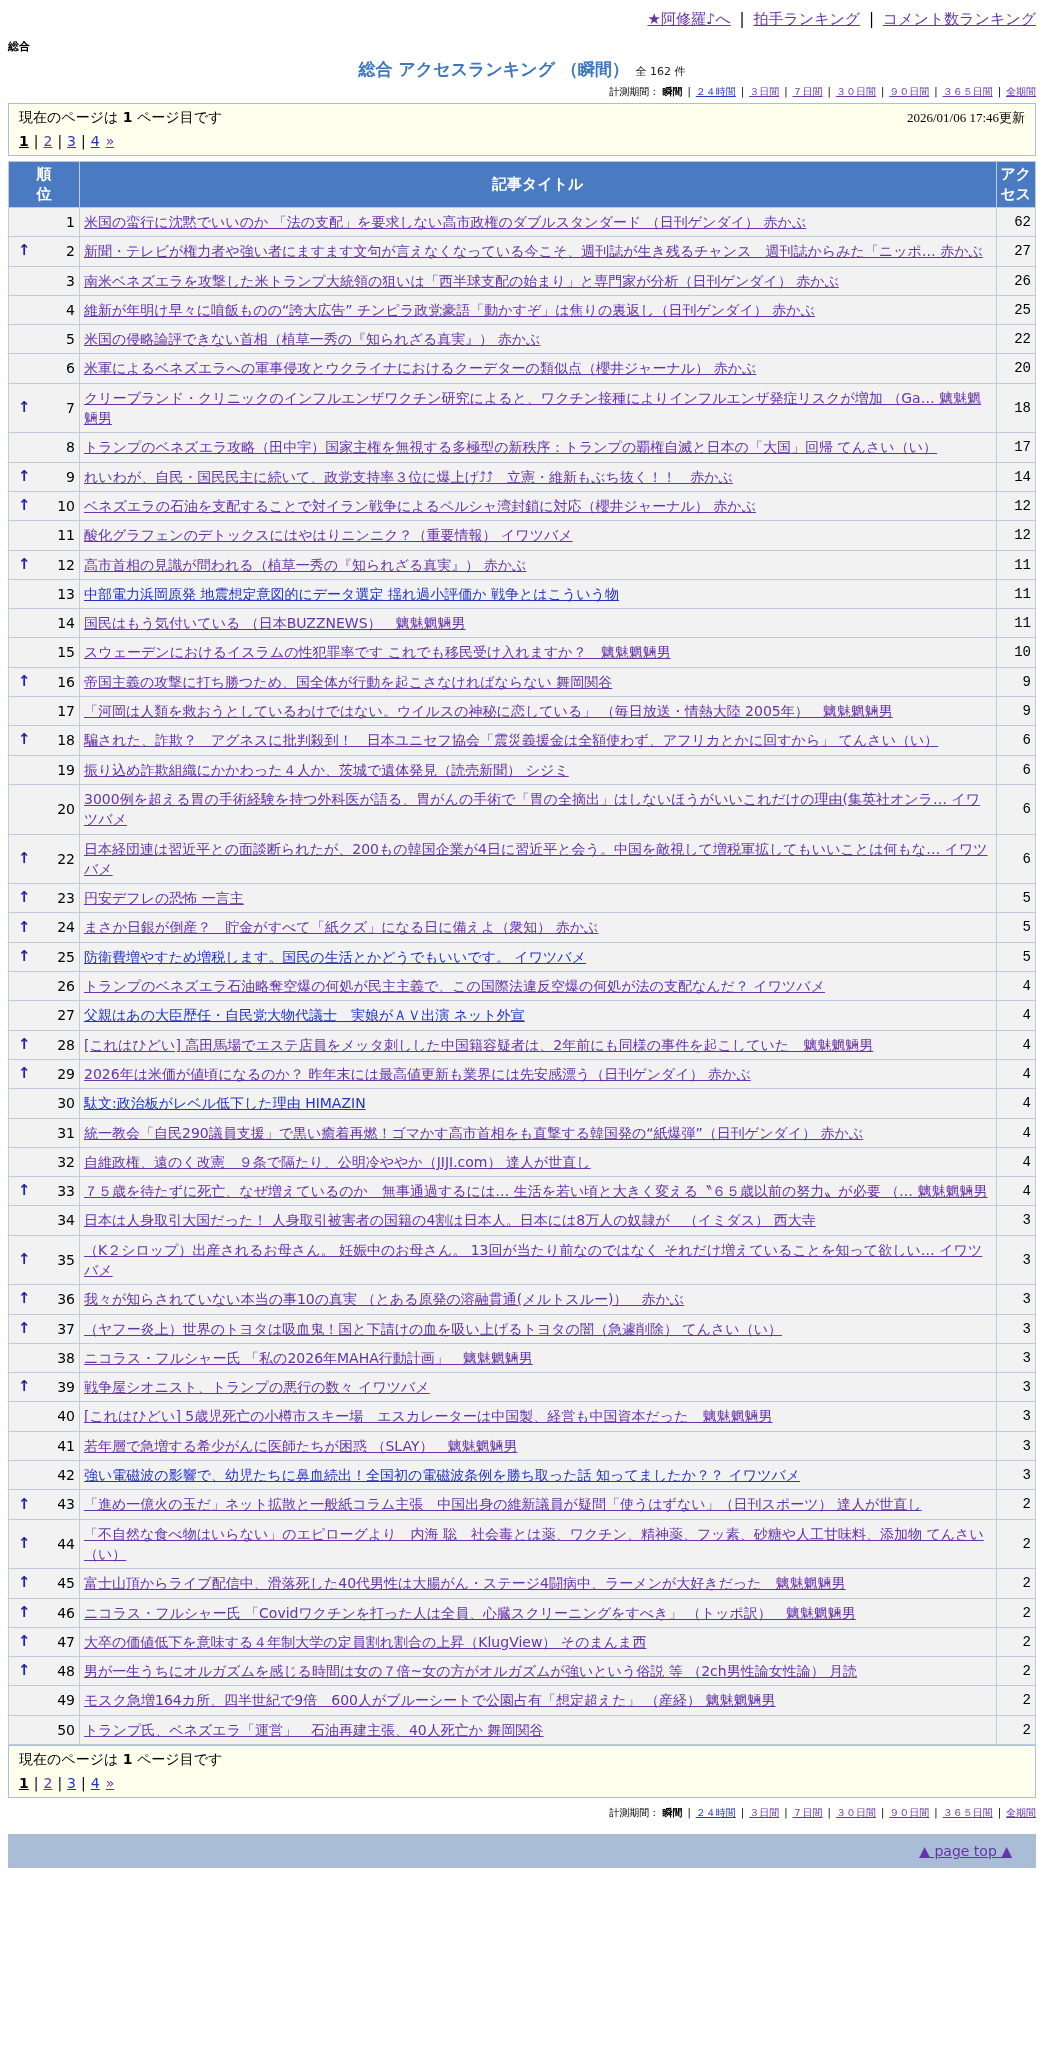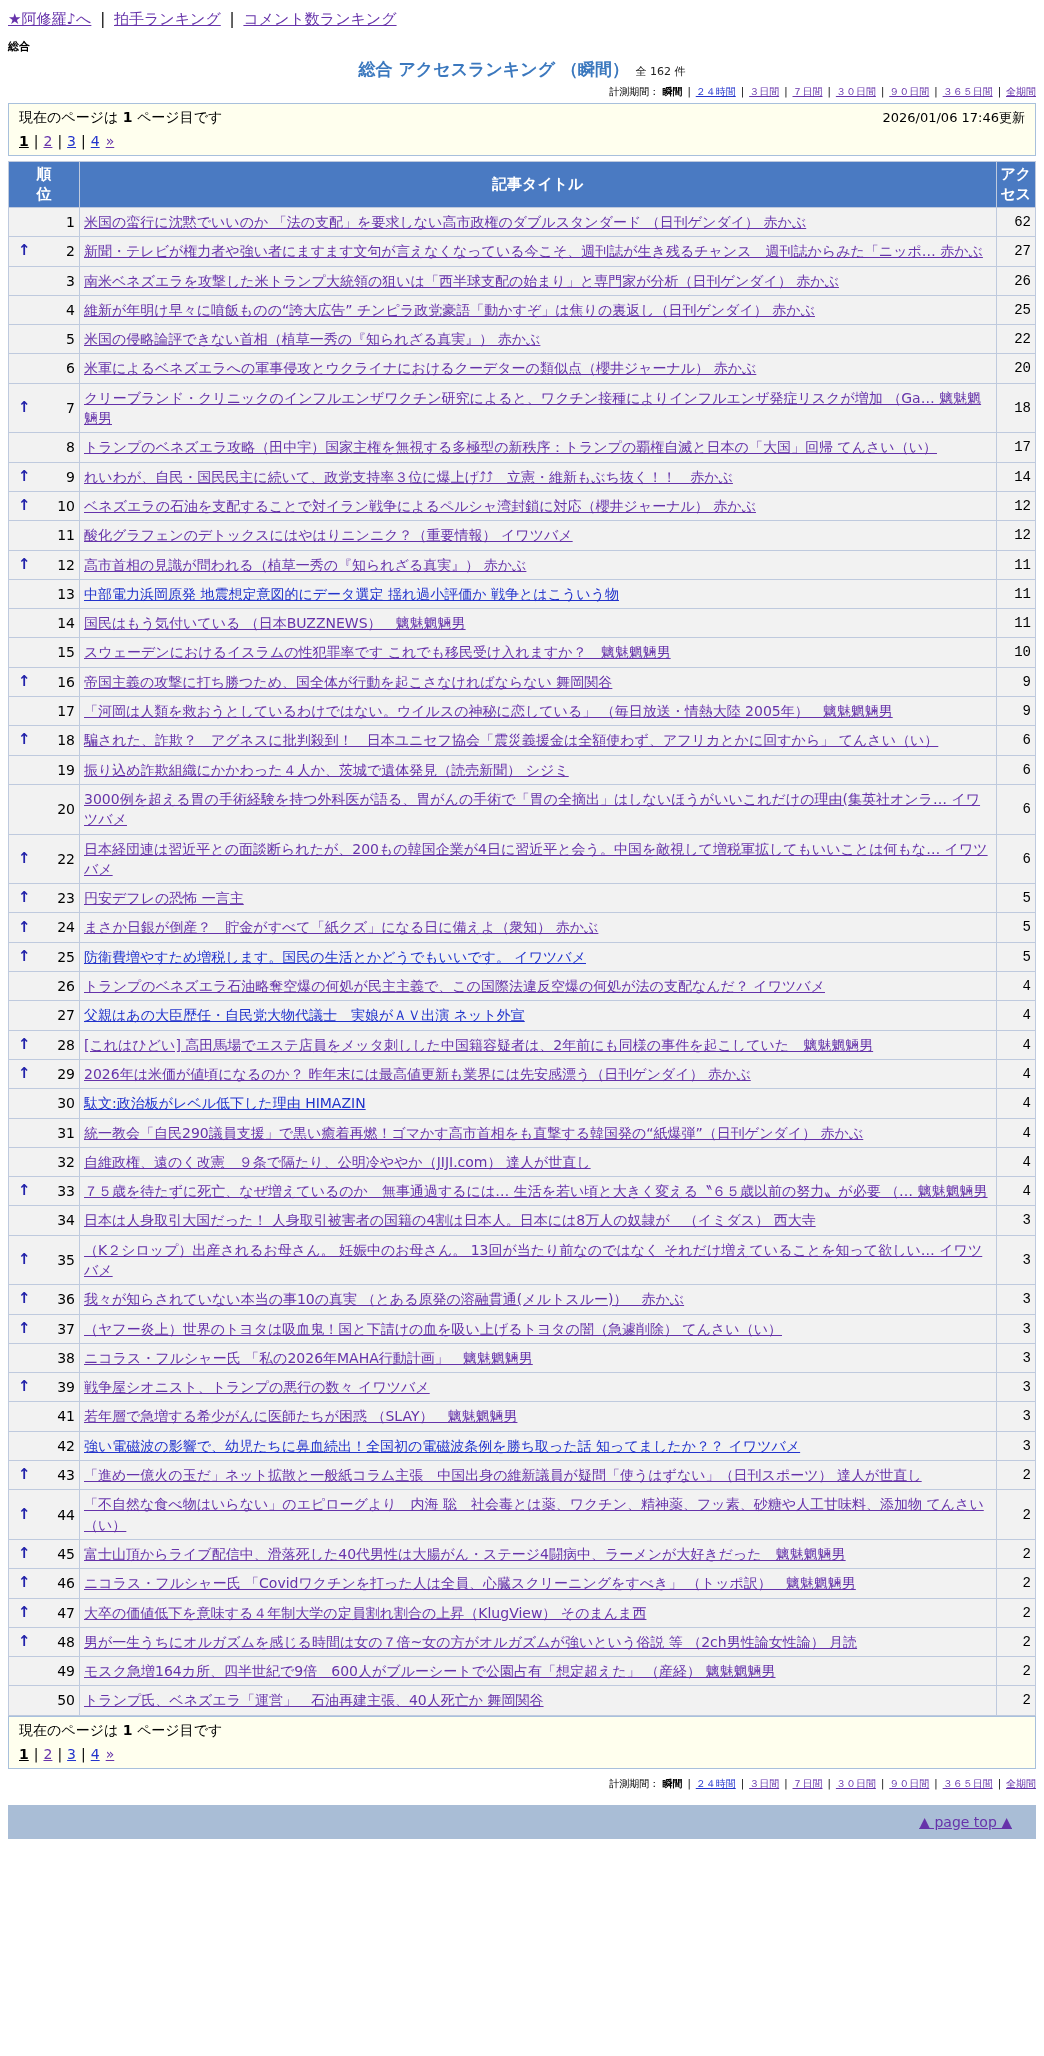--- a/index.html
+++ b/index.html
@@ -3,38 +3,38 @@
 <meta charset="utf-8">
 <style>
   html,body{margin:0;padding:0;background:#fff;color:#000;
     font-family:"DejaVu Sans","Liberation Sans",sans-serif;}
   body{width:1044px;box-sizing:border-box;padding:8px 8px 30px 8px;font-size:14px;}
   a{text-decoration:underline;cursor:pointer;}
   a.visited{color:var(--link-visited);}
   a.unvisited{color:var(--link-unvisited);}
   a.current{color:#000;font-weight:bold;}
 
-  .topnav{font-size:15px;margin:2px 0 10px 0;}
+  .topnav{font-size:15px;margin:2px 0 10px 0;text-align:right;}
   .topnav a{color:var(--link-visited);}
   .topnav .sep{color:#000;margin:0 4px;}
 
   .category{font-size:11px;font-weight:bold;margin:0 0 4px 0;}
 
   .title-line{text-align:center;margin:2px 0 4px 0;}
   .page-title{color:var(--title-blue);font-weight:bold;font-size:17px;}
   .total{font-size:11px;color:#222;margin-left:2px;}
 
   .period-line{text-align:right;font-size:10px;margin:2px 0 4px 0;}
   .period-line .plabel{color:#000;}
   .period-line .pcurrent{font-weight:bold;}
   .period-line .psep{color:#000;margin:0 5px;}
 
   .page-box{background:var(--box-bg);border:1px solid var(--box-border);
     padding:5px 10px 6px 10px;font-size:14px;}
-  .page-box .updated{float:right;font-size:13px;}
+  .page-box .updated{float:right;font-size:13px;font-family:Liberation Serif, serif;}
   .page-box .curline b{font-size:14px;}
   .page-box .pages-line{margin-top:6px;}
   .page-box .pages-line .psep{color:#000;margin:0 5px;}
   .page-box .pages-line a.current{text-decoration:underline;}
   .page-box .pages-line .next{color:var(--link-visited);margin-left:6px;}
 
   table.rank{width:100%;border-collapse:collapse;margin-top:5px;
     border:1px solid var(--table-border);background:var(--row-bg);padding-left:28px;}
   table.rank th{background:var(--header-blue);color:#fff;font-weight:bold;
     border:1px solid var(--table-border);padding:3px 2px;font-size:15px;text-align:center;}
@@ -318,20 +318,25 @@
         <td class="td-title"><a class="visited">ニコラス・フルシャー氏 「私の2026年MAHA行動計画」　魑魅魍魎男</a></td>
         <td class="td-access">3</td>
       </tr>
 
       <tr>
         <td class="td-rank"><span class="up-arrow" style="visibility: visible;">↑</span><span class="rank-num">39</span></td>
         <td class="td-title"><a class="visited">戦争屋シオニスト、トランプの悪行の数々 イワツバメ</a></td>
         <td class="td-access">3</td>
       </tr>
 
+      <tr>
+        <td class="td-rank"><span class="rank-num">40</span></td>
+        <td class="td-title"><a class="visited">[これはひどい] 5歳児死亡の小樽市スキー場　エスカレーターは中国製、経営も中国資本だった　魑魅魍魎男</a></td>
+        <td class="td-access">3</td>
+      </tr>
 
       <tr>
         <td class="td-rank"><span class="rank-num">41</span></td>
         <td class="td-title"><a class="visited">若年層で急増する希少がんに医師たちが困惑 （SLAY）　魑魅魍魎男</a></td>
         <td class="td-access">3</td>
       </tr>
 
       <tr>
         <td class="td-rank"><span class="rank-num">42</span></td>
         <td class="td-title"><a class="unvisited">強い電磁波の影響で、幼児たちに鼻血続出！全国初の電磁波条例を勝ち取った話 知ってましたか？？ イワツバメ</a></td>

